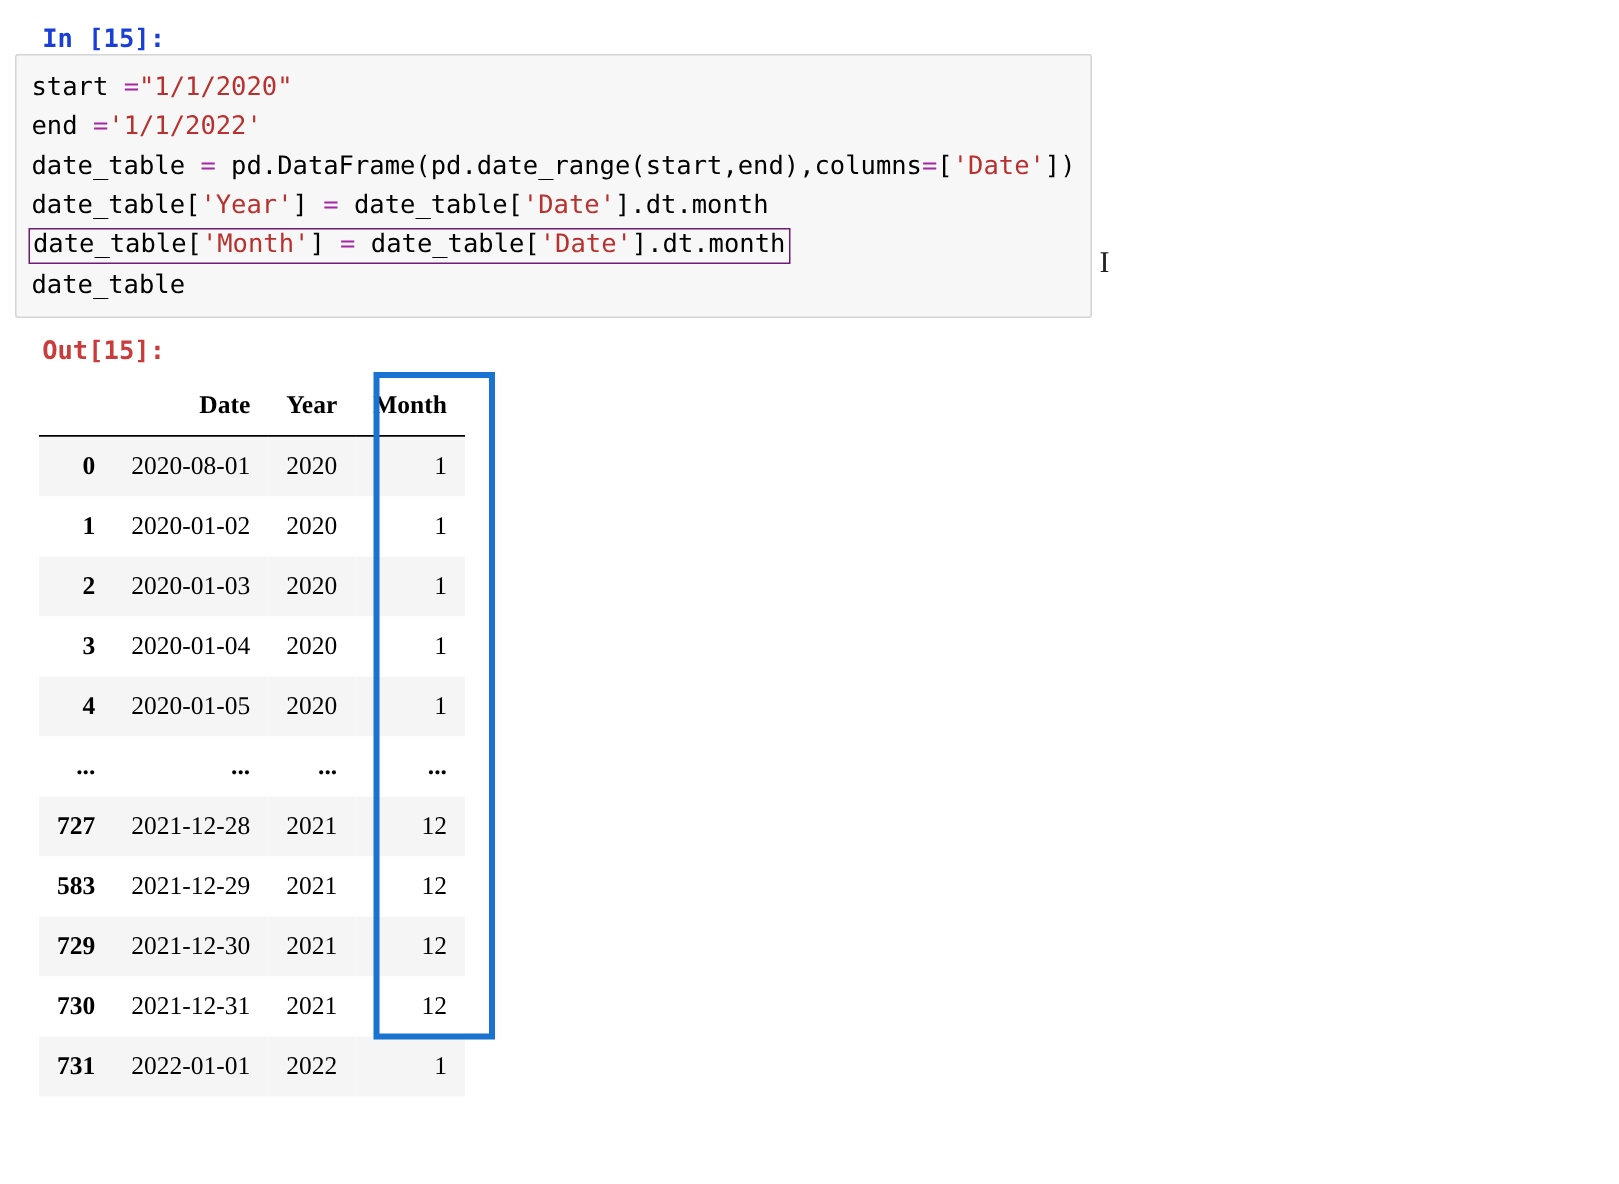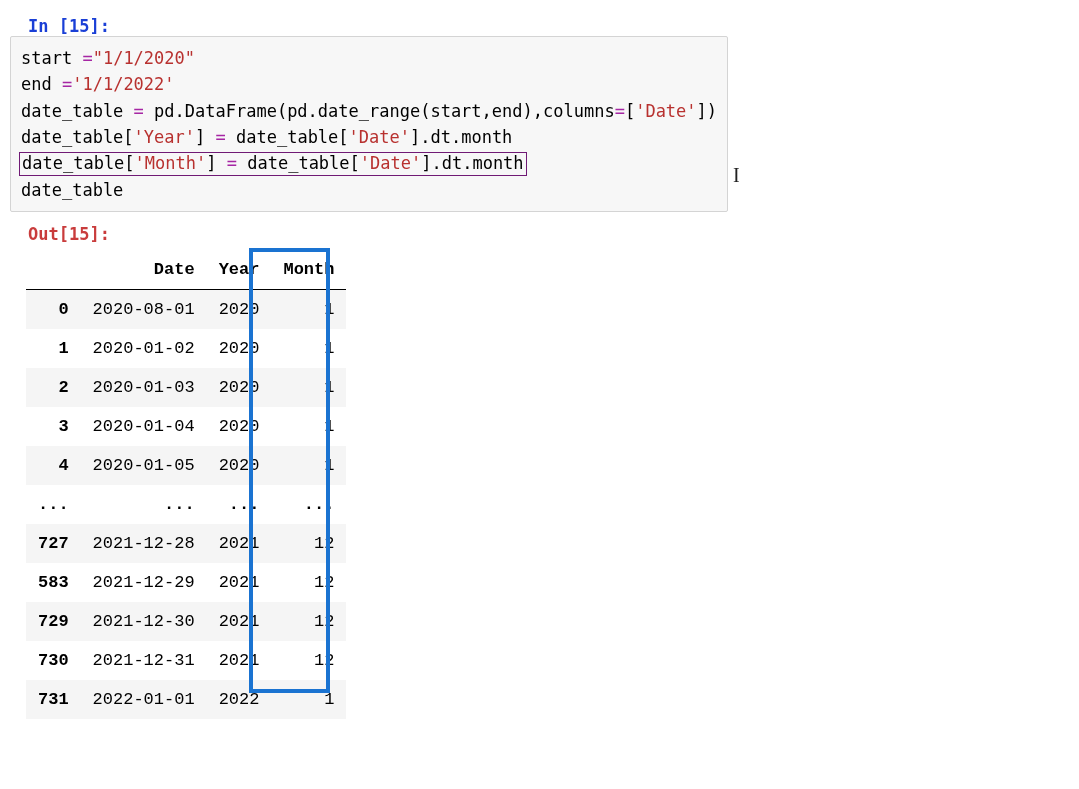--- a/index.html
+++ b/index.html
@@ -64,21 +64,21 @@
     padding-top: 6px;
   }
 
   .df-wrap {
     position: relative;
     display: inline-block;
     margin-left: 16px;
   }
   table.df {
     border-collapse: collapse;
-    font-family: Liberation Mono, monospace;
+    font-family: Liberation Serif, serif;
     font-size: 17px;
     border: none;
   }
   table.df th, table.df td {
     padding: 10px 12px;
     text-align: right;
     border: none;
   }
   table.df thead th {
     font-weight: bold;

